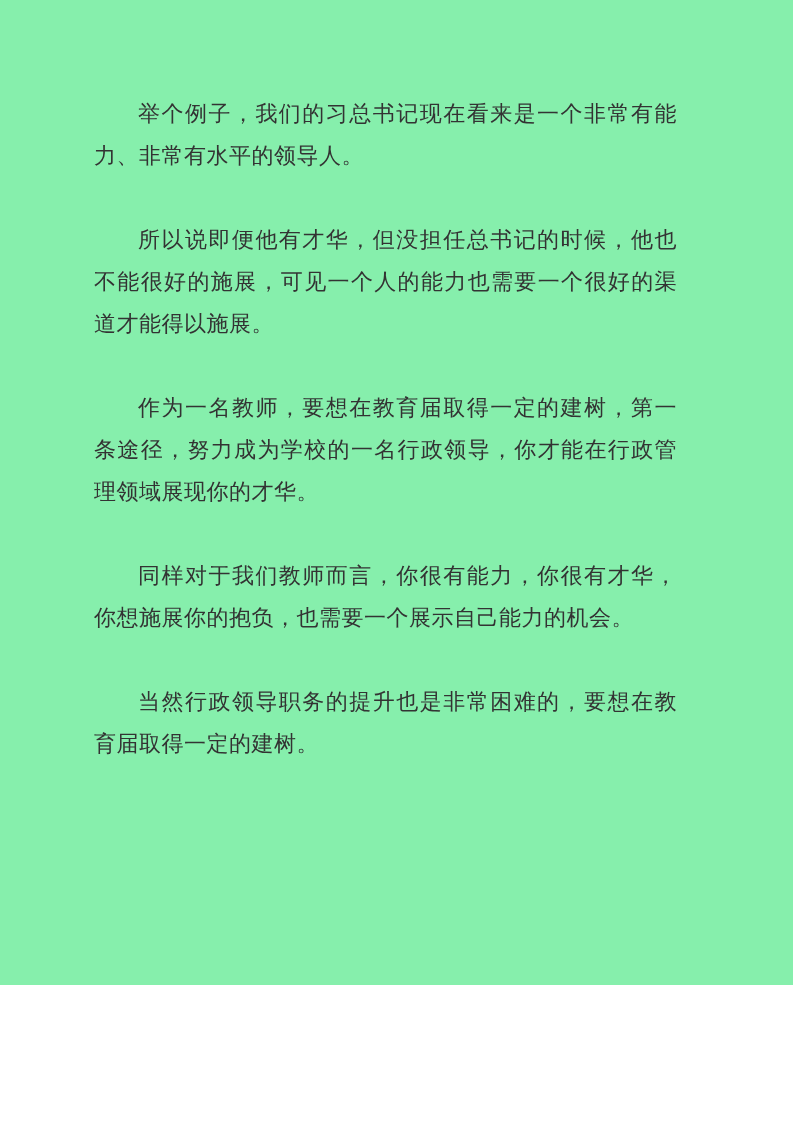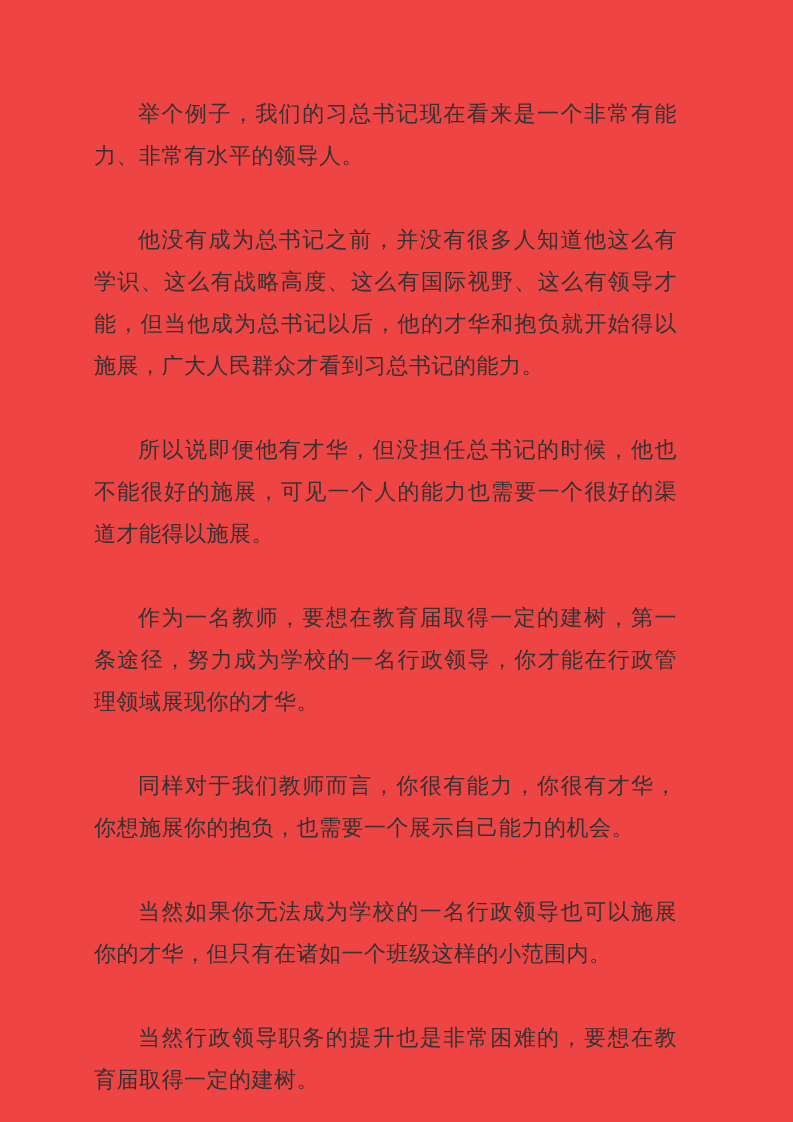--- a/index.html
+++ b/index.html
@@ -8,22 +8,22 @@
   }
   body {
     width: 793px;
     height: 1122px;
     background: #ffffff;
     overflow: hidden;
   }
   .doc-page {
     box-sizing: border-box;
     width: 793px;
-    height: 1122px;
-    background: #ef4444;
+    height: 985px;
+    background: #86efac;
     padding: 93px 116px 28px 94px;
   }
   .para {
     font-family: "Liberation Serif", "DejaVu Serif", serif;
     font-size: 22px;
     line-height: 42px;
     color: #333333;
     text-align: justify;
     text-indent: 2em;
     margin: 0 0 42px 0;
@@ -31,19 +31,17 @@
   }
   .para:last-child {
     margin-bottom: 0;
   }
 </style>
 </head>
 <body>
 
 <div class="doc-page">
   <p class="para">举个例子，我们的习总书记现在看来是一个非常有能力、非常有水平的领导人。</p>
-  <p class="para">他没有成为总书记之前，并没有很多人知道他这么有学识、这么有战略高度、这么有国际视野、这么有领导才能，但当他成为总书记以后，他的才华和抱负就开始得以施展，广大人民群众才看到习总书记的能力。</p>
   <p class="para">所以说即便他有才华，但没担任总书记的时候，他也不能很好的施展，可见一个人的能力也需要一个很好的渠道才能得以施展。</p>
   <p class="para">作为一名教师，要想在教育届取得一定的建树，第一条途径，努力成为学校的一名行政领导，你才能在行政管理领域展现你的才华。</p>
   <p class="para">同样对于我们教师而言，你很有能力，你很有才华，你想施展你的抱负，也需要一个展示自己能力的机会。</p>
-  <p class="para">当然如果你无法成为学校的一名行政领导也可以施展你的才华，但只有在诸如一个班级这样的小范围内。</p>
   <p class="para">当然行政领导职务的提升也是非常困难的，要想在教育届取得一定的建树。</p>
 </div>
 
 </body></html>

